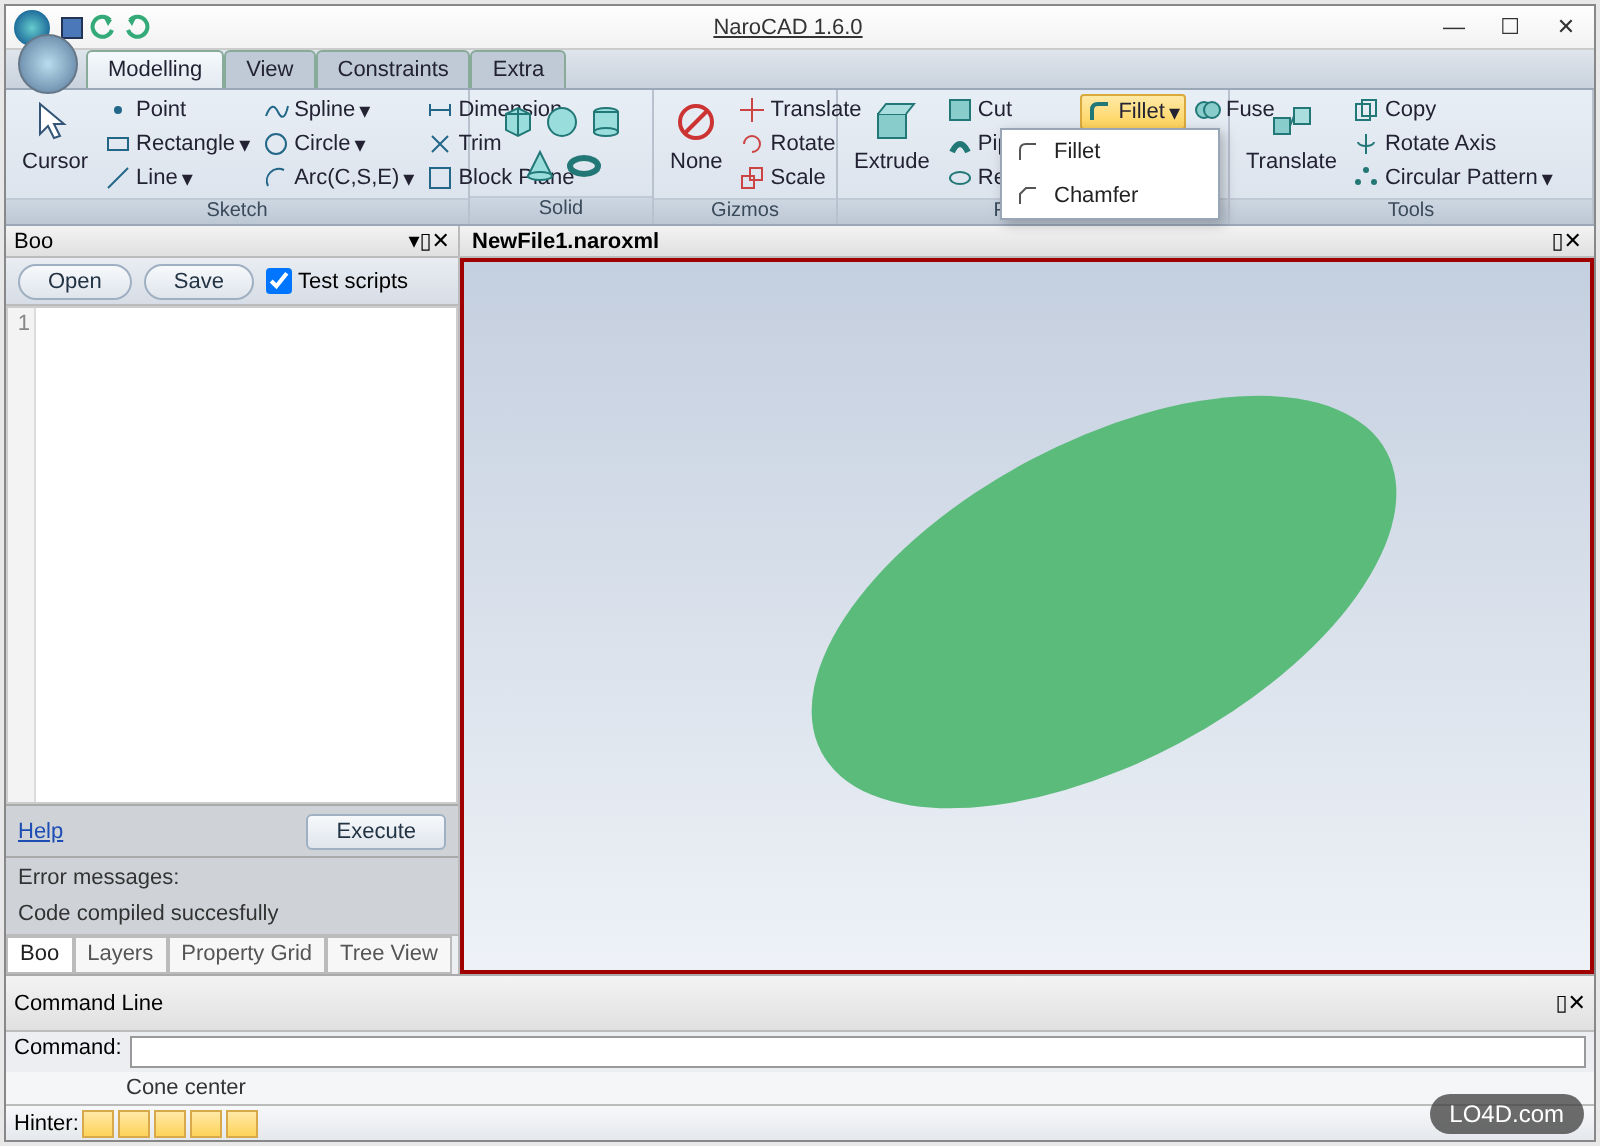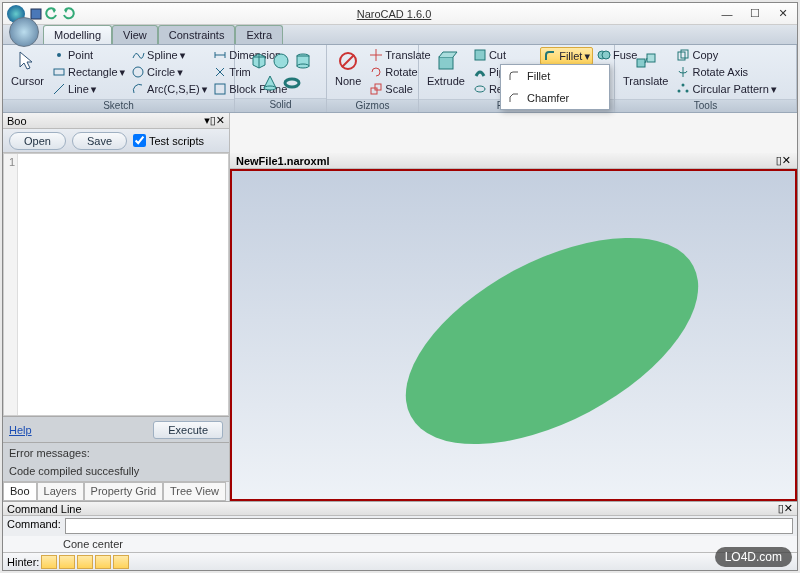--- a/index.html
+++ b/index.html
@@ -37,27 +37,27 @@
 .btn3d { padding: 2px 14px; background: linear-gradient(#f7f9fb,#dfe5ec); border: 1px solid #9fb0c2; border-radius: 10px; color: #234; }
 .checkbox { display: flex; align-items: center; gap: 3px; }
 .editor { flex: 1; background: #fff; border: 1px solid #ccc; margin: 0; position: relative; }
 .editor .gutter { position: absolute; left: 0; top: 0; bottom: 0; width: 14px; background: #f3f3f3; border-right: 1px solid #ddd; color: #888; font-size: 10px; text-align: right; padding: 2px 2px 0 0; }
 .exec-row { height: 26px; background: #cfd3d8; display: flex; align-items: center; padding: 0 6px; justify-content: space-between; border-top: 1px solid #aaa; }
 .helplink { color: #1b4db3; text-decoration: underline; }
 .err-area { background: #cfd3d8; padding: 4px 6px; color: #333; border-top: 1px solid #aaa; }
 .bottom-tabs { height: 20px; background: #eceef1; display: flex; border-top: 1px solid #bbb; }
 .btab { padding: 2px 6px; border: 1px solid #bbb; background: #f7f7f7; color: #555; }
 .btab.active { background: #fff; color: #222; }
-.viewarea { flex: 1; display: flex; flex-direction: column; margin-top: 40px; }
+.viewarea { flex: 1; display: flex; flex-direction: column; }
 .doc-tab { height: 16px; background: linear-gradient(#f3f3f3,#e0e0e0); display: flex; align-items: center; padding: 0 6px; border-bottom: 1px solid #bbb; }
 .doc-tab .sp { flex: 1; }
 .viewport { flex: 1; background: linear-gradient(#c4cfdf, #eef2f7); border: 2px solid #a00000; position: relative; overflow: hidden; }
 .ellipse { position: absolute; left: 160px; top: 90px; width: 320px; height: 160px; background: #5bbb7b; border-radius: 50%; transform: rotate(-28deg); }
 .cmdpanel { border-top: 1px solid #aaa; background: #eceef1; }
-.cmd-title { height: 14px; background: linear-gradient(#f3f3f3,#e0e0e0); display: flex; align-items: center; padding: 0 4px; border-bottom: 1px solid #bbb; font-size: 10px; }
+.cmd-title { height: 28px; background: linear-gradient(#f3f3f3,#e0e0e0); display: flex; align-items: center; padding: 0 4px; border-bottom: 1px solid #bbb; font-size: 10px; }
 .cmd-title .sp { flex: 1; }
 .cmd-row { display: flex; align-items: flex-start; padding: 2px 4px; gap: 4px; }
 .cmd-input { flex: 1; height: 16px; background: #fff; border: 1px solid #999; }
 .cmd-hist { padding: 2px 4px 2px 60px; color: #333; background: #f5f6f8; }
 .hinter { height: 18px; display: flex; align-items: center; background: linear-gradient(#f7f8fa,#e5e8ec); border-top: 1px solid #bbb; padding: 0 4px; gap: 2px; }
 .hinter .hb { width: 16px; height: 14px; background: linear-gradient(#ffe9a6,#ffd35a); border: 1px solid #d7a94a; }
 .watermark { position: absolute; right: 8px; bottom: 6px; background: rgba(60,60,60,0.75); color: #fff; padding: 3px 10px; border-radius: 10px; font-size: 12px; z-index: 100; }
 svg { display: block; }
 </style>
 </head>

